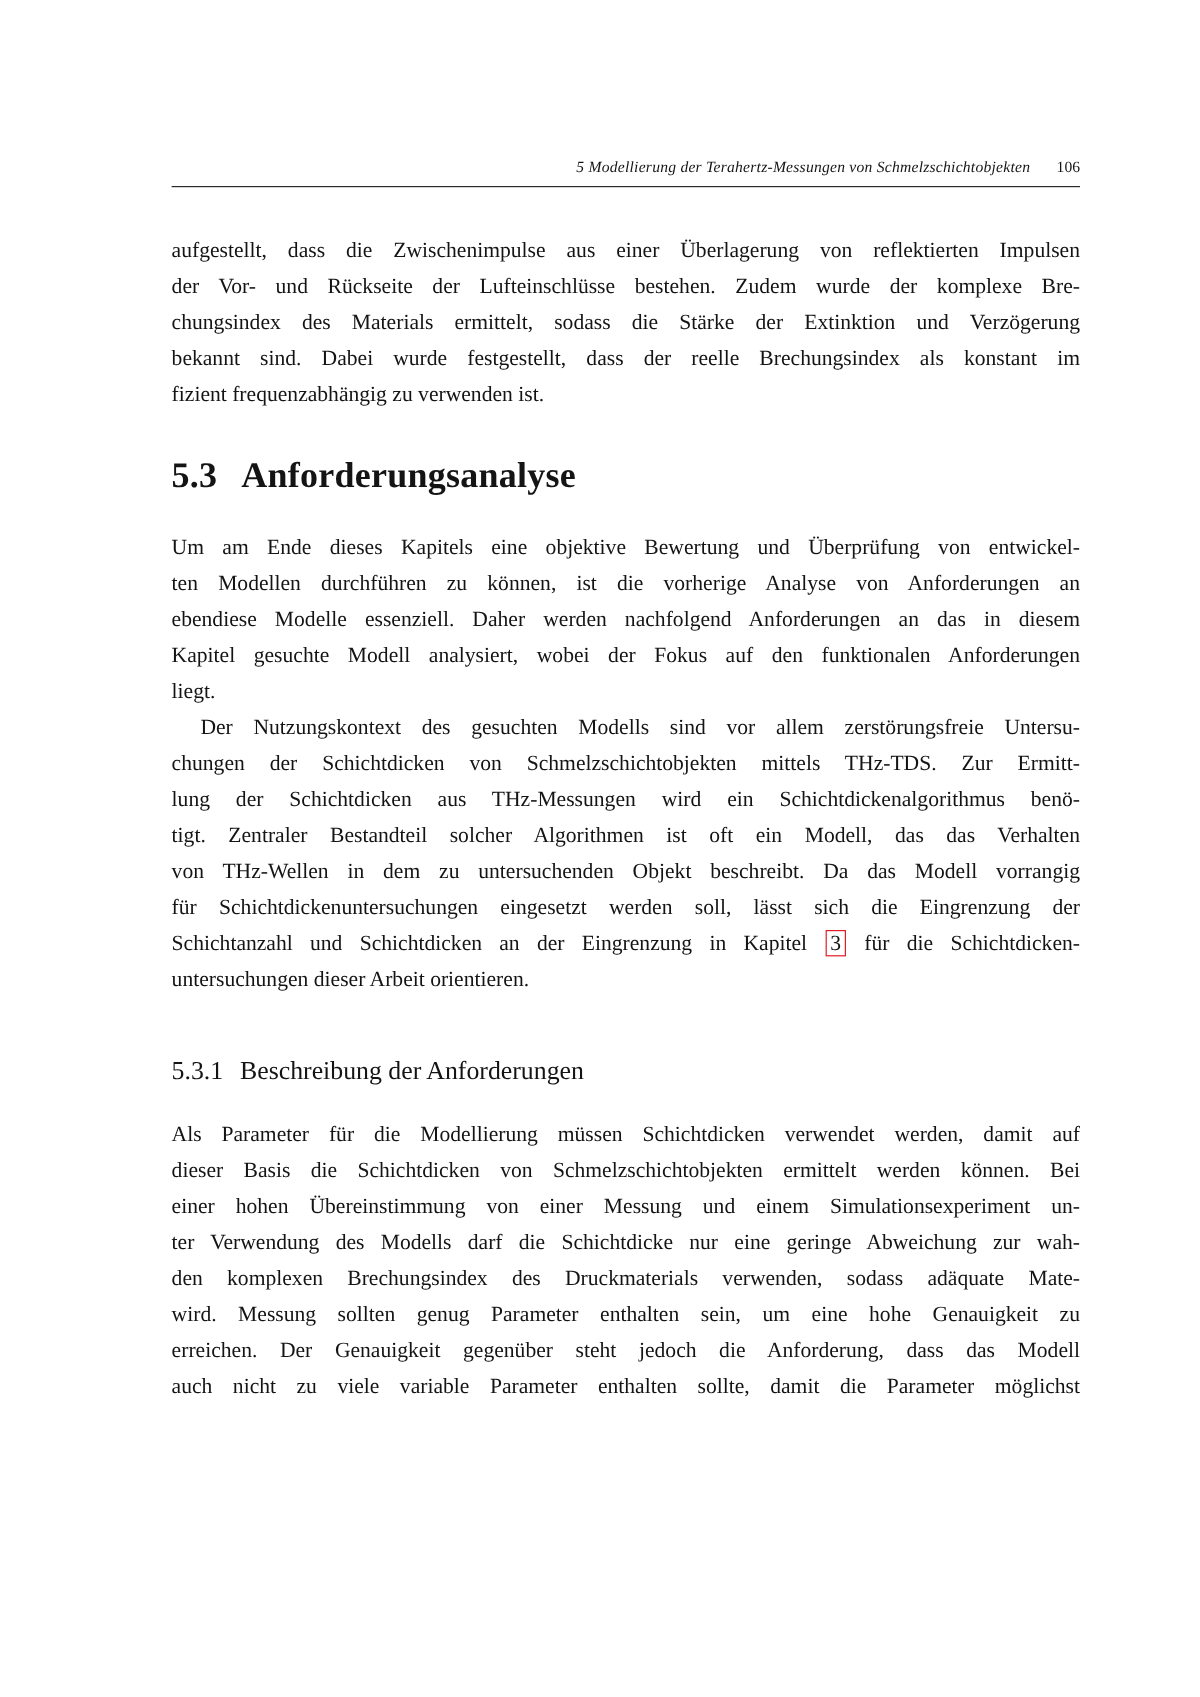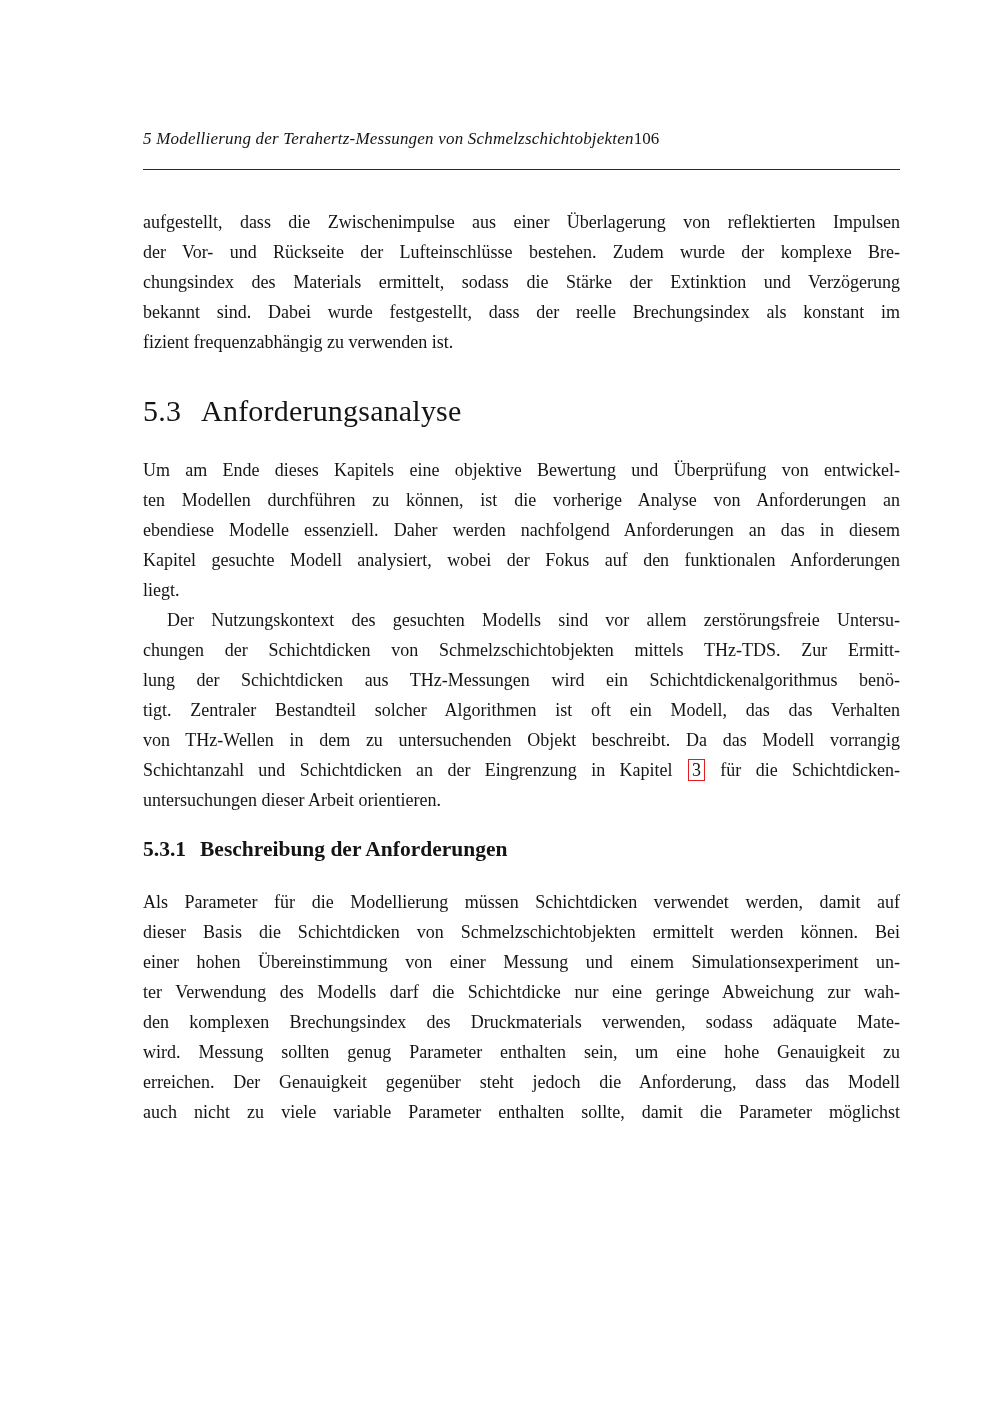--- a/index.html
+++ b/index.html
@@ -14,33 +14,34 @@
     margin: 0 auto;
     background: #ffffff;
     box-sizing: border-box;
     padding: 128px 100px 0 143px;
     font-family: "Liberation Serif", "DejaVu Serif", serif;
     color: #141414;
     overflow: hidden;
   }
   .header-row {
     display: flex;
-    justify-content: flex-start;
+    justify-content: flex-end;
     align-items: baseline;
-    font-size: 17px;
+    font-size: 13px;
     line-height: 22px;
-    padding-bottom: 19px;
+    padding-bottom: 5px;
     border-bottom: 1px solid #2a2a2a;
   }
   .running-title {
     font-style: italic;
     letter-spacing: 0.2px;
   }
   .page-number {
     font-style: normal;
+    margin-left: 22px;
   }
   .para {
     font-size: 18px;
   }
   .para .line {
     height: 30px;
     line-height: 30px;
     text-align: justify;
     text-align-last: justify;
     white-space: nowrap;
@@ -49,29 +50,29 @@
     text-align-last: left;
   }
   .para .line.indent {
     text-indent: 24px;
   }
   .para.intro { margin-top: 37px; }
   .section-heading {
     margin: 36px 0 26px 0;
     font-size: 30px;
     line-height: 36px;
-    font-weight: normal;
+    font-weight: bold;
     letter-spacing: 0.2px;
   }
   .section-heading .sec-num { margin-right: 20px; }
   .subsection-heading {
-    margin: 21px 0 24px 0;
+    margin: 48px 0 24px 0;
     font-size: 21.5px;
     line-height: 27px;
-    font-weight: bold;
+    font-weight: normal;
   }
   .subsection-heading .sec-num { margin-right: 14px; }
   .chapter-ref {
     border: 1.6px solid #e31b23;
     padding: 0 3px;
     margin: 0 1px;
     color: #141414;
     cursor: pointer;
   }
 </style>
@@ -104,20 +105,21 @@
       <div class="line">Kapitel gesuchte Modell analysiert, wobei der Fokus auf den funktionalen Anforderungen</div>
       <div class="line last">liegt.</div>
     </div>
 
   <div class="para">
       <div class="line indent">Der Nutzungskontext des gesuchten Modells sind vor allem zerstörungsfreie Untersu-</div>
       <div class="line">chungen der Schichtdicken von Schmelzschichtobjekten mittels THz-TDS. Zur Ermitt-</div>
       <div class="line">lung der Schichtdicken aus THz-Messungen wird ein Schichtdickenalgorithmus benö-</div>
       <div class="line">tigt. Zentraler Bestandteil solcher Algorithmen ist oft ein Modell, das das Verhalten</div>
       <div class="line">von THz-Wellen in dem zu untersuchenden Objekt beschreibt. Da das Modell vorrangig</div>
+      <div class="line">für Schichtdickenuntersuchungen eingesetzt werden soll, lässt sich die Eingrenzung der</div>
       <div class="line">Schichtanzahl und Schichtdicken an der Eingrenzung in Kapitel <span class="chapter-ref" style="border-color: rgb(227, 27, 35);">3</span> für die Schichtdicken-</div>
       <div class="line last">untersuchungen dieser Arbeit orientieren.</div>
     </div>
 
   <h2 class="subsection-heading">
     <span class="sec-num">5.3.1</span><span>Beschreibung der Anforderungen</span>
   </h2>
 
   <div class="para">
       <div class="line">Als Parameter für die Modellierung müssen Schichtdicken verwendet werden, damit auf</div>

